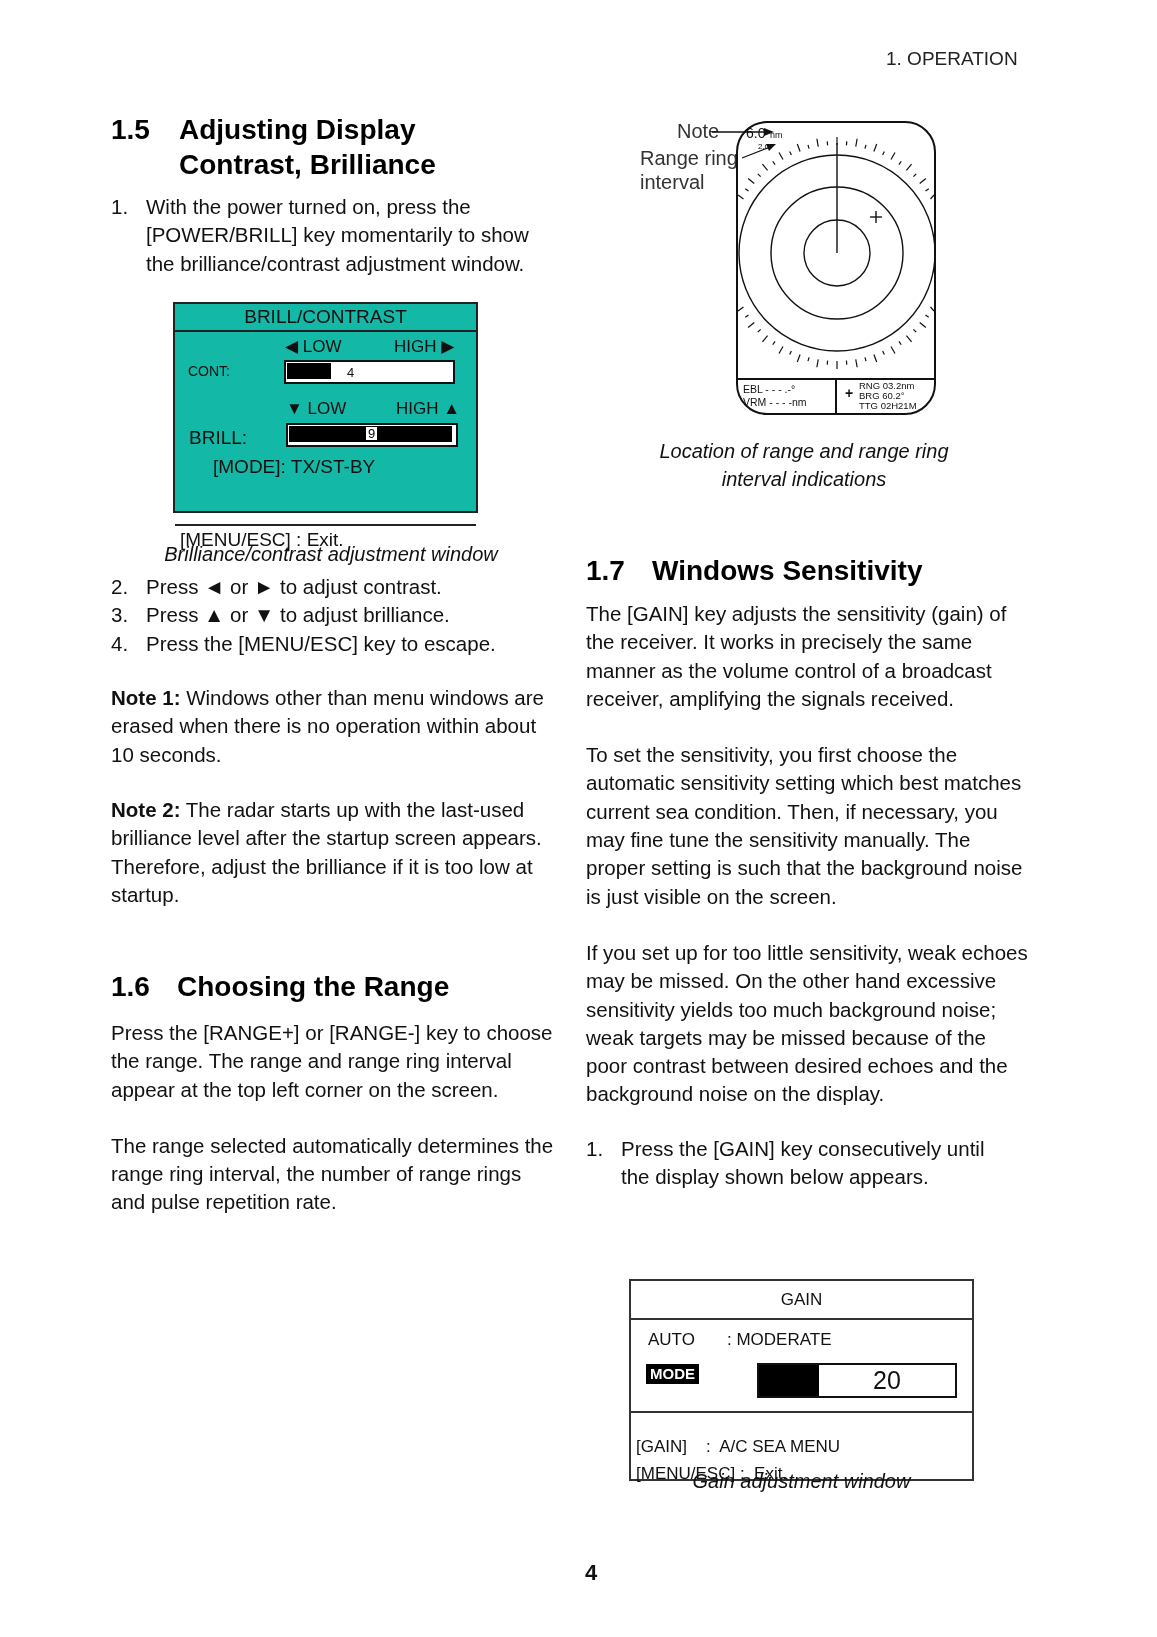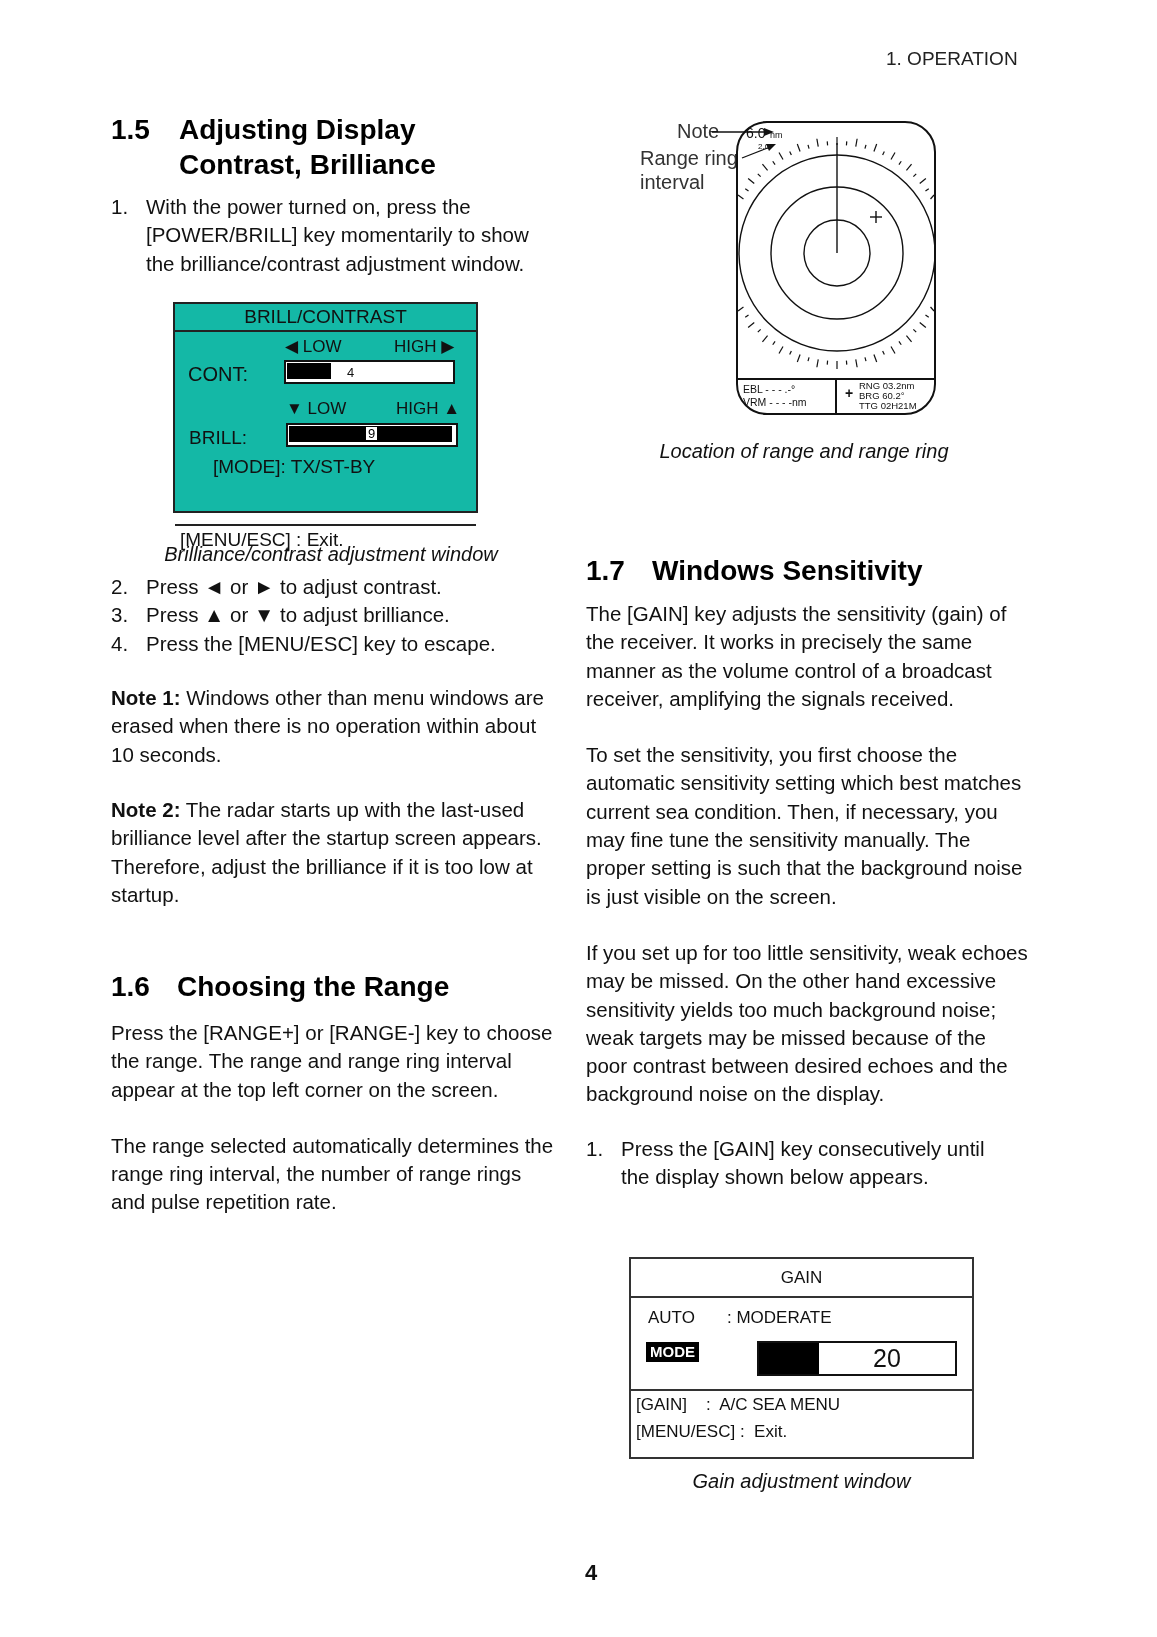--- a/index.html
+++ b/index.html
@@ -27,24 +27,24 @@
   .small { font-size:17px; }
 
   
   .radar { border:2px solid #111; box-sizing:border-box; }
   .radar-foot { position:absolute; left:0; right:0; bottom:0; height:33px; border-top:2px solid #111; font-size:10.5px; }
   .radar-foot .l { position:absolute; left:0; top:0; width:99px; height:100%; border-right:2px solid #111; padding:3px 0 0 5px; box-sizing:border-box; line-height:13px; }
   .radar-foot .r { position:absolute; left:101px; right:0; top:0; height:100%; padding:1px 0 0 20px; box-sizing:border-box; line-height:10px; font-size:9.5px; }
   .lbl { font-size:20px; color:#333; line-height:24px; }
 
   
-  .gwin { border:2px solid #333; box-sizing:border-box; }
+  .gwin { border:2px solid #333; box-sizing:border-box;margin-top:22px; }
   .gwin .title { text-align:center; font-size:17px; height:37px; line-height:37px; border-bottom:2px solid #333; }
   .gwin .mid { height:91px; border-bottom:2px solid #333; position:relative; font-size:17px; }
-  .gwin .foot { font-size:17px; padding:0 0 0 5px; line-height:27px; }
+  .gwin .foot { font-size:17px; padding:20px 0 0 5px; line-height:27px; }
   .manu { position:absolute; left:15px; top:44px; background:#000; color:#fff; font-weight:bold; font-size:15px; padding:1px 4px; line-height:18px; }
   .gbar { position:absolute; left:126px; top:43px; width:200px; height:35px; border:2px solid #111; box-sizing:border-box; }
   .gbar .fill { position:absolute; left:0; top:0; bottom:0; width:60px; background:#000; }
   .gbar .val { position:absolute; left:60px; right:0; top:0; text-align:center; font-size:25px; line-height:31px; }
   .pagenum { font-size:22px; font-weight:bold; }
 </style>
 </head>
 <body>
 
 <div class="abs hdr" style="left:886px; top:48px;">1. OPERATION</div>
@@ -65,21 +65,21 @@
       </span>
     </li>
   </ul>
 </div>
 
 <div class="abs win" style="left:173px; top:302px; width:305px; height:211px;">
   <div class="title">BRILL/CONTRAST</div>
   <div style="position:relative; height:192px;">
     <span class="abs small" style="left:110px; top:4px;">◀ LOW</span>
     <span class="abs small" style="left:219px; top:4px;">HIGH ▶</span>
-    <span class="abs" style="left:13px; top:31px; font-size:20px;">CONT:</span>
+    <span class="abs" style="left:13px; top:31px; font-size:14px;">CONT:</span>
     <div class="bar" style="left:109px; top:28px; width:171px;">
       <div class="fill" style="width:44px;"></div>
       <span class="val" style="left:61px;">4</span>
     </div>
     <span class="abs small" style="left:111px; top:67px;">▼ LOW</span>
     <span class="abs small" style="left:221px; top:67px;">HIGH ▲</span>
     <span class="abs" style="left:14px; top:95px; font-size:19px;">BRILL:</span>
     <div class="bar" style="left:111px; top:91px; width:172px;">
       <div class="fill" style="right:4px;"></div>
       <span class="val" style="left:78px; background:#fff; color:#000; padding:0 2px; line-height:13px; top:2px;">9</span>
@@ -213,20 +213,21 @@
 
 <svg class="abs" style="left:700px; top:120px;" width="80" height="40">
   <line x1="12" y1="12" x2="68" y2="12" stroke="#111" stroke-width="1.3"></line>
   <polygon points="74,12 64,8 64,16" fill="#111"></polygon>
   <line x1="42" y1="38" x2="70" y2="27" stroke="#111" stroke-width="1.3"></line>
   <polygon points="76,24 66,24 69,31" fill="#111"></polygon>
 </svg>
 
 <div class="abs caption" style="left:614px; top:437px; width:380px; line-height:28px;">
   <div>Location of range and range ring</div>
+  <div>interval indications</div>
 </div>
 
 <div class="abs h2" style="left:586px; top:553px;">
   <span class="num" style="width:66px">1.7</span><span>Windows Sensitivity</span>
 </div>
 
 <div class="abs body" style="left:586px; top:600px; width:446px;">
   <p class="para">The [GAIN] key adjusts the sensitivity (gain) of the receiver. It works in precisely the same manner as the volume control of a broadcast receiver, amplifying the signals received.</p>
   <p class="para">To set the sensitivity, you first choose the automatic sensitivity setting which best matches current sea condition. Then, if necessary, you may fine tune the sensitivity manually. The proper setting is such that the background noise is just visible on the screen.</p>
   <p class="para">If you set up for too little sensitivity, weak echoes may be missed. On the other hand excessive sensitivity yields too much background noise; weak targets may be missed because of the poor contrast between desired echoes and the background noise on the display.</p>

